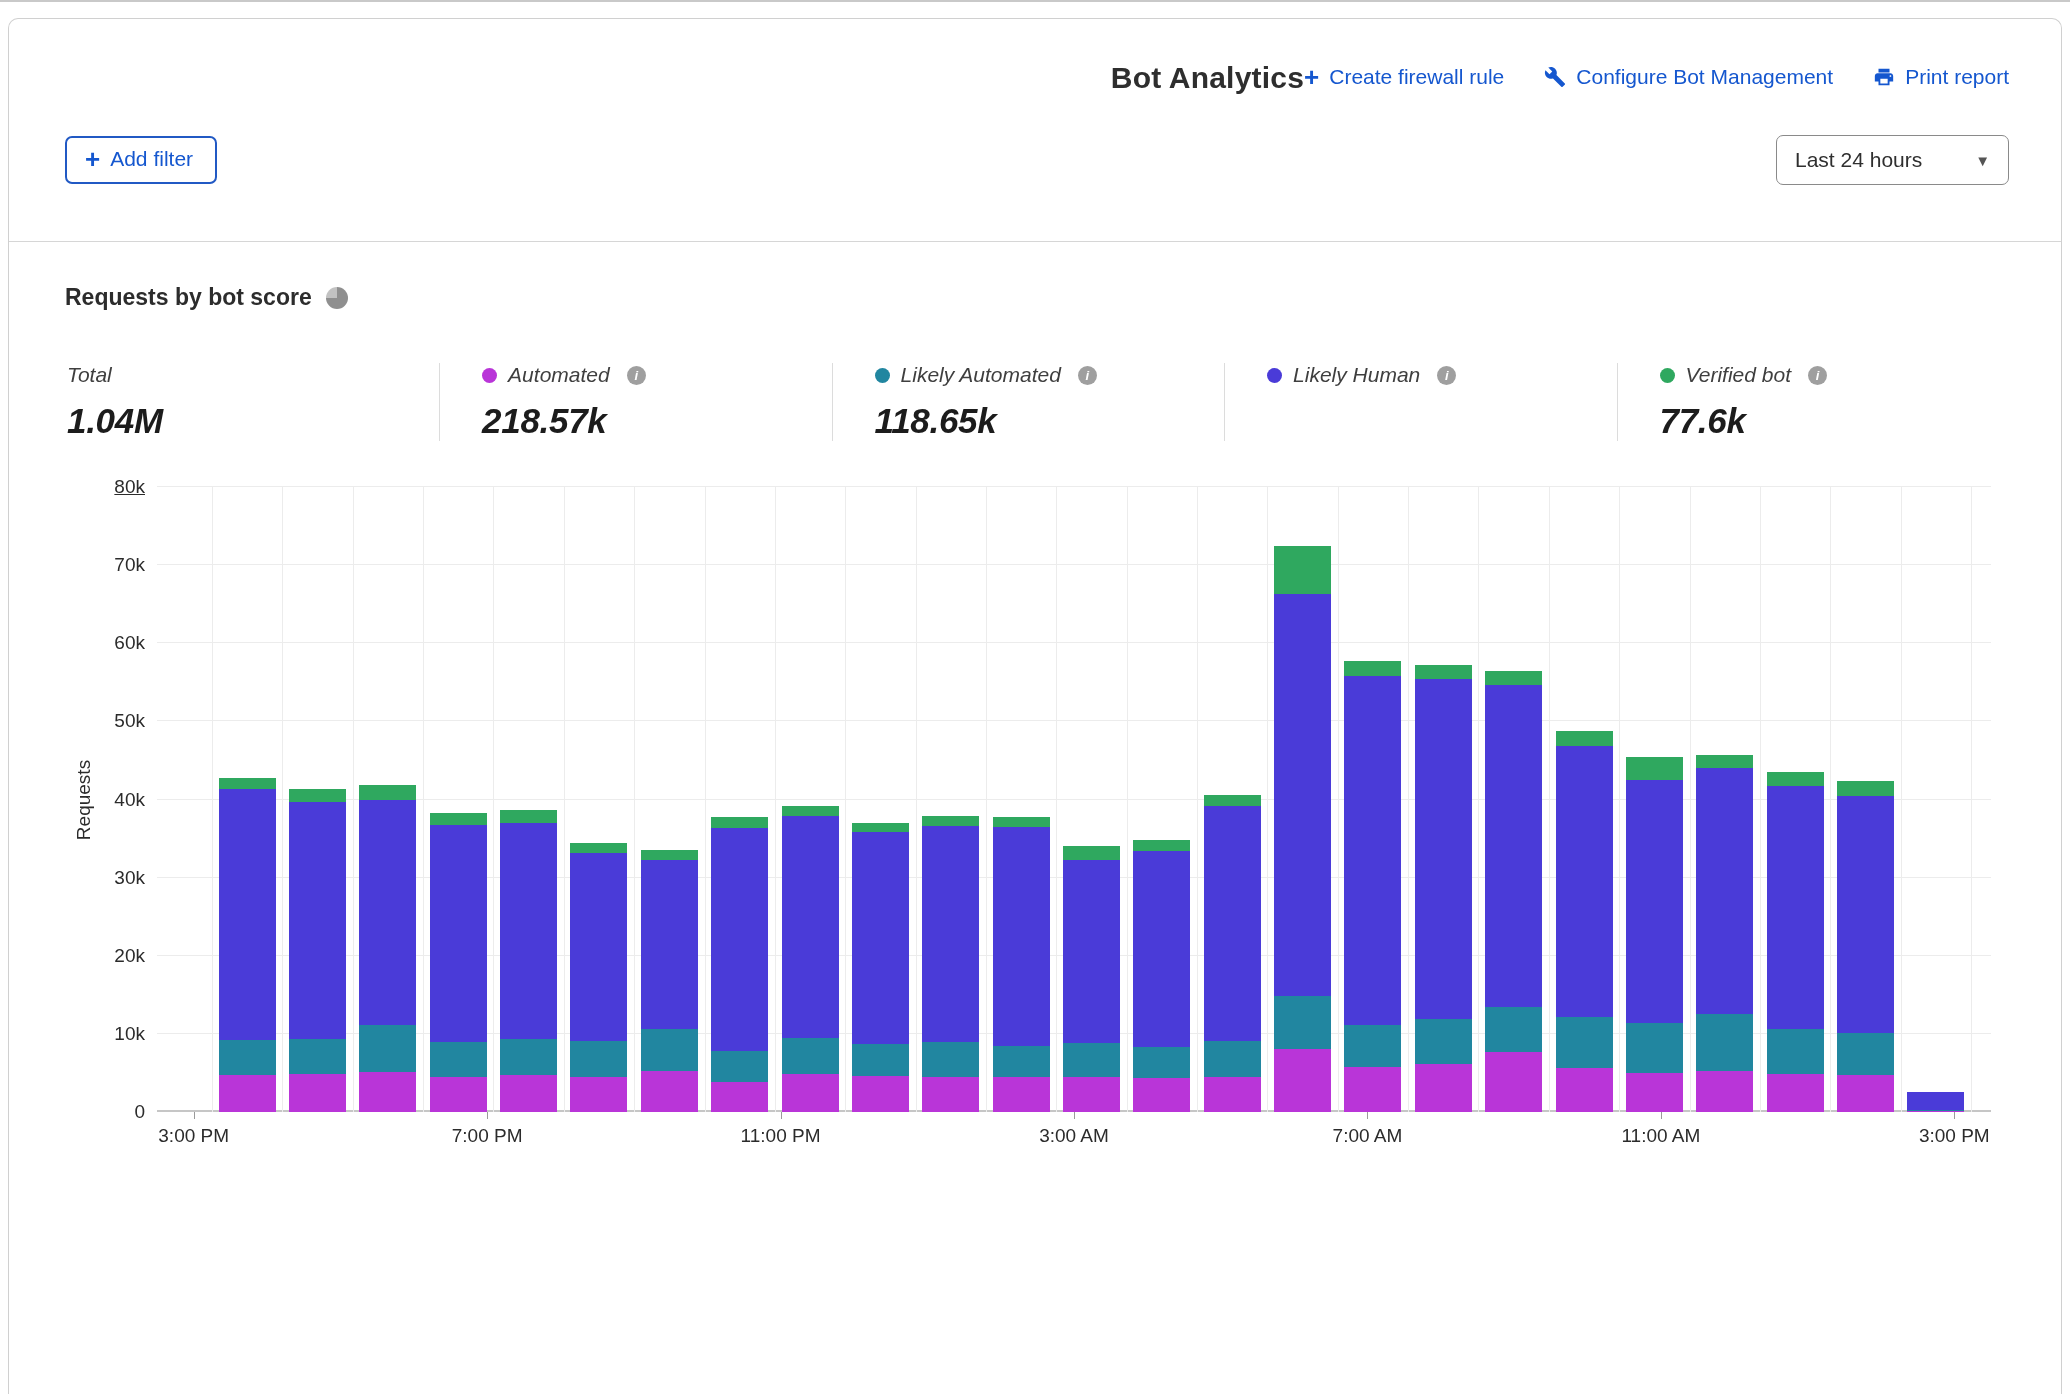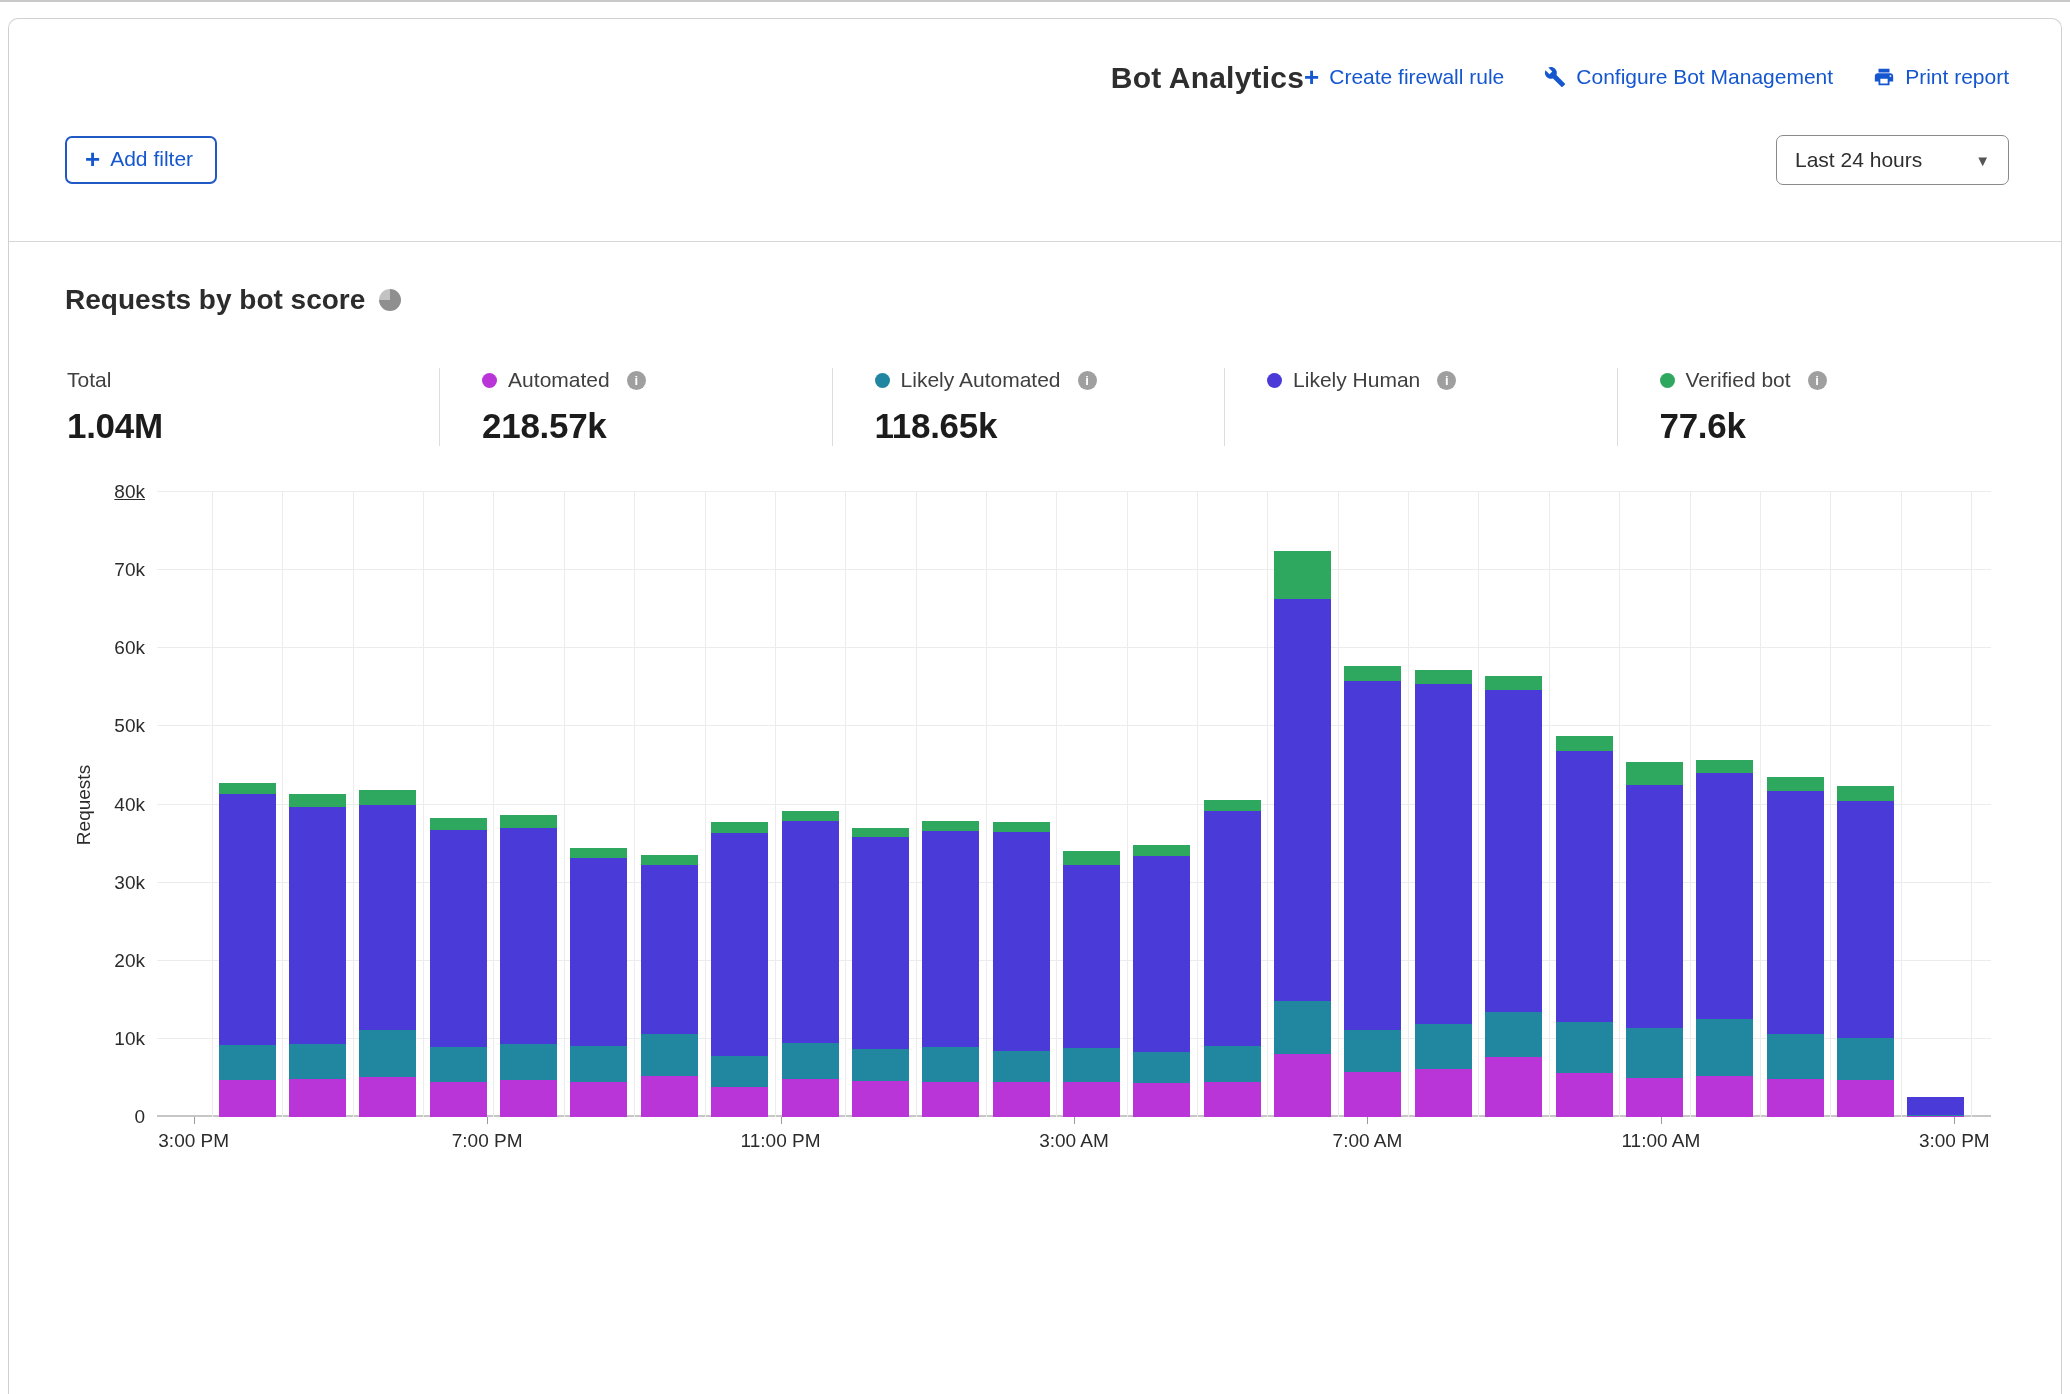--- a/index.html
+++ b/index.html
@@ -20,25 +20,25 @@
                     border-radius:7px; background:#fff; color:#1557cf; font-size:21px;
                     padding:9px 22px 11px 18px; cursor:pointer;
                     font-family:"Liberation Sans","DejaVu Sans",sans-serif; }
   .select-box { width:233px; height:50px; border:1px solid #8a8a8a; border-radius:7px;
                 display:flex; align-items:center; justify-content:space-between;
                 padding:0 18px; font-size:21px; color:#2f2f2f; cursor:pointer; background:#fff; }
   .caret { font-size:15px; color:#555; }
   .header-divider { border:none; border-top:1px solid #d6d6d6; margin-top:56px; }
   .section { padding:42px 52px 0 56px; }
   .section-title-row { display:flex; align-items:center; gap:14px; }
-  .section-title { font-size:28px; font-weight:700; color:#2c2c2c; }
+  .section-title { font-size:23px; font-weight:700; color:#2c2c2c; }
   .pie-icon { width:22px; height:22px; border-radius:50%;
               background:conic-gradient(from -90deg,#c2c2c2 0 90deg,#8f8f8f 90deg 360deg); }
   .stats-row { display:flex; margin-top:52px; }
-  .stat-block { width:398px; border-left:1px solid #dcdcdc; padding-left:42px; }
+  .stat-block { width:398px; border-left:1px solid #dcdcdc; padding-left:42px;font-style:italic; }
   .stat-block.first { width:380px; border-left:none; padding-left:2px; }
   .stat-label-row { display:flex; align-items:center; gap:11px; }
   .dot { width:15px; height:15px; border-radius:50%; flex:0 0 auto; }
   .stat-label { font-size:21px; color:#3f3f3f; }
   .info-icon { width:19px; height:19px; border-radius:50%; background:#9f9f9f; color:#fff;
                font-size:13px; font-weight:700; display:flex; align-items:center;
                justify-content:center; margin-left:6px; cursor:pointer; }
   .stat-value { font-size:35px; font-weight:700; color:#1c1c1c; margin-top:14px; letter-spacing:-.3px; }
   .chart-wrap { margin-top:46px; }
   .chart-row { display:flex; }

